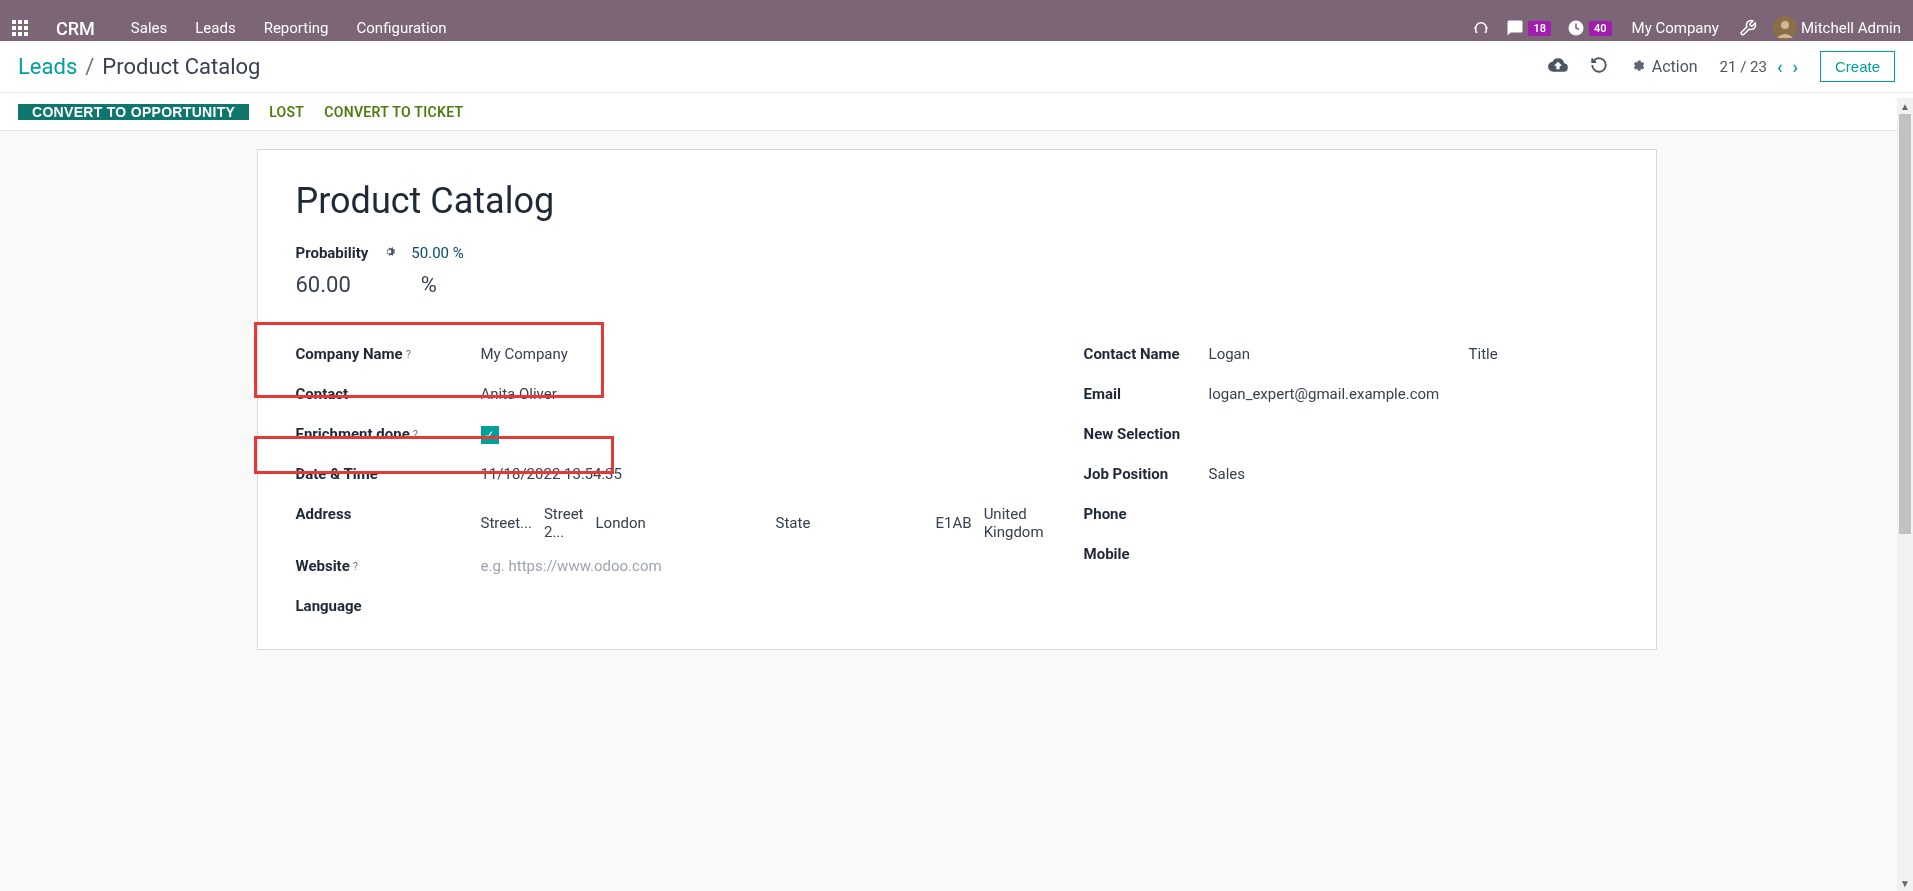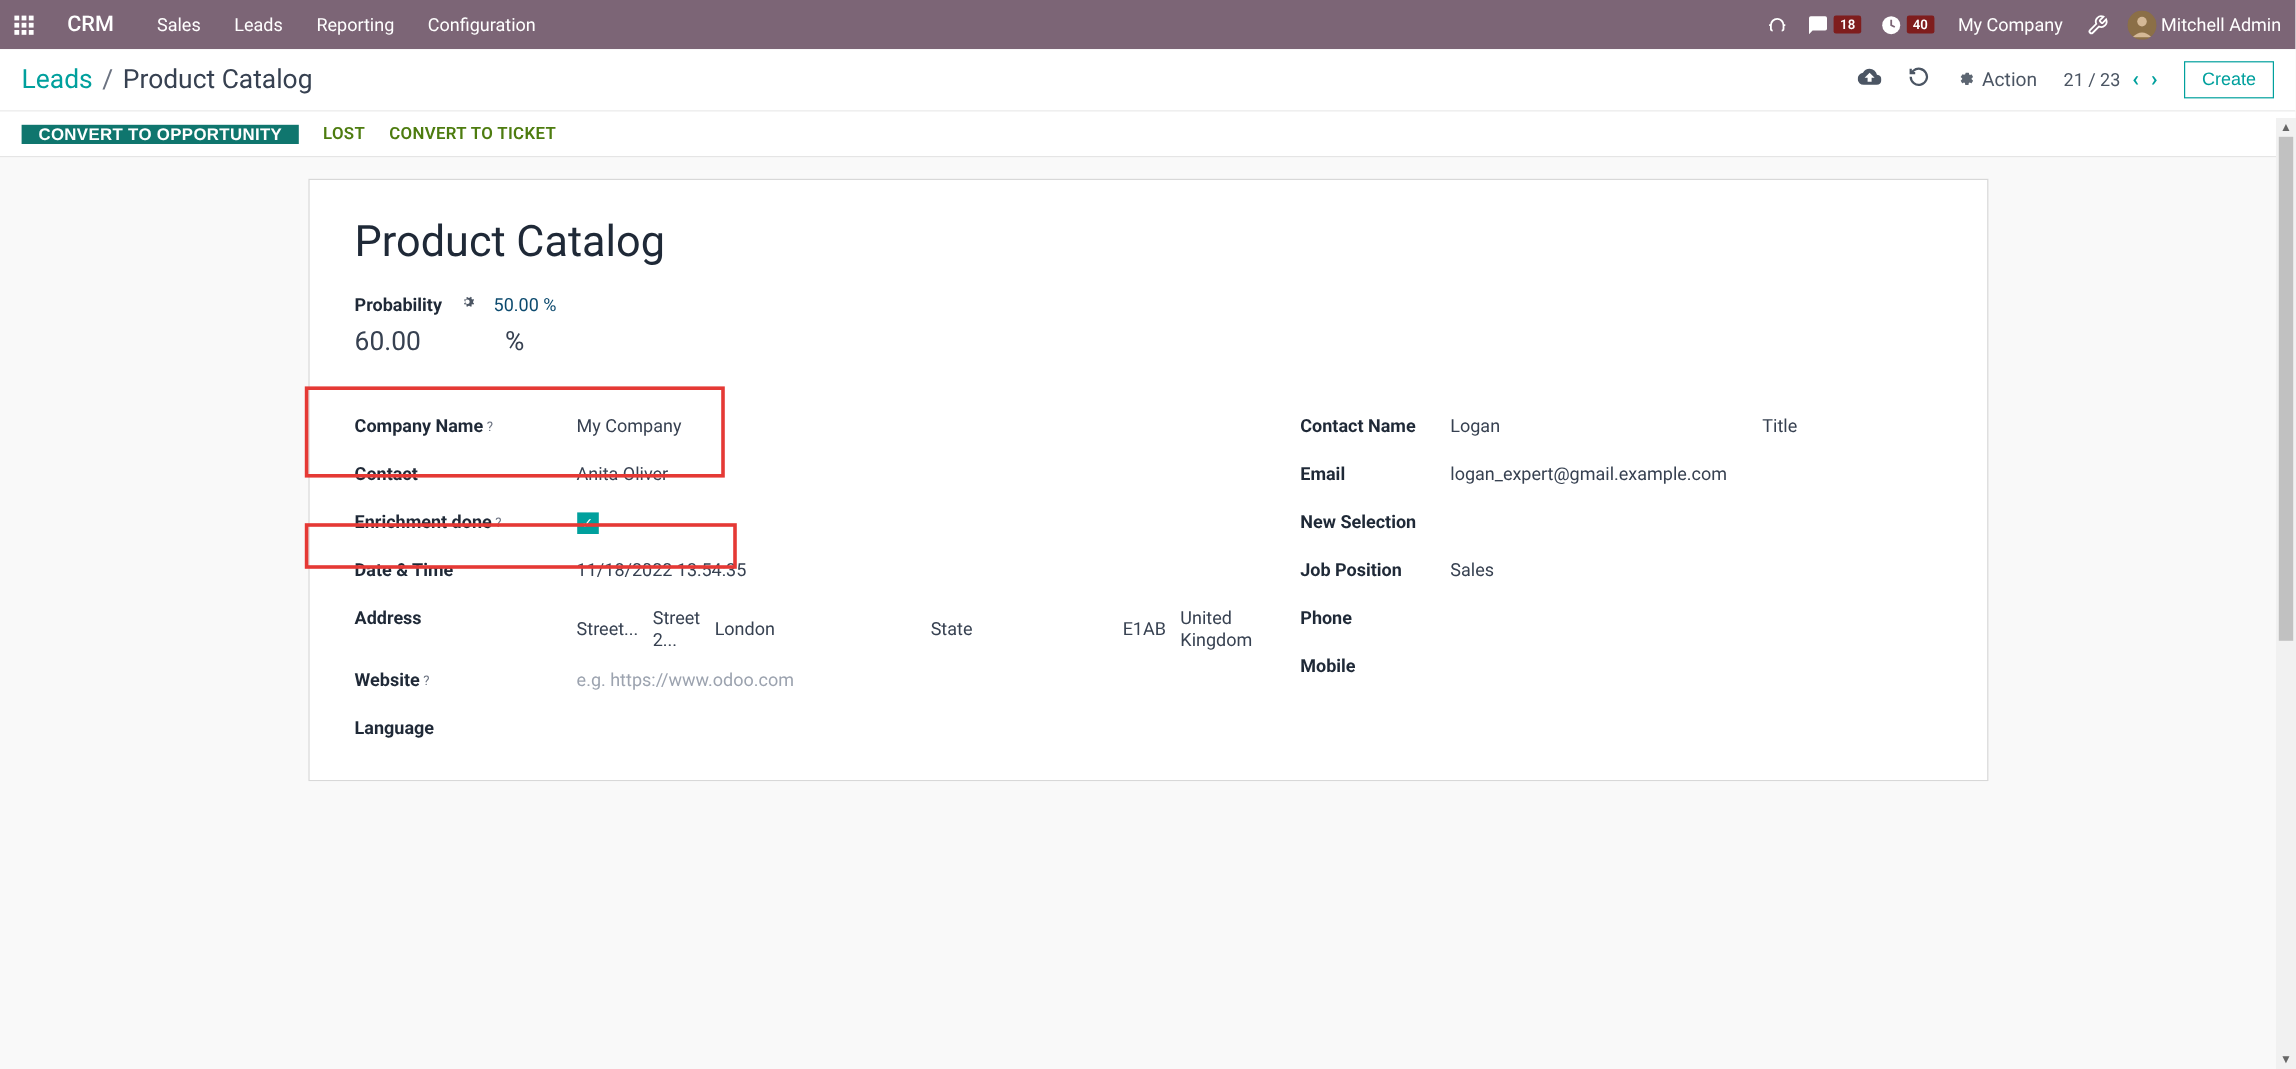--- a/index.html
+++ b/index.html
@@ -1,27 +1,27 @@
 <!DOCTYPE html>
 <html><head>
 <meta charset="utf-8">
 <style>
 * { margin: 0; padding: 0; box-sizing: border-box; }
 body { font-family: -apple-system, BlinkMacSystemFont, "Segoe UI", Roboto, "Helvetica Neue", Arial, sans-serif; font-size: 14px; color: #374151; background: #f9f9f9; }
 
 
-.topnav { background: #7C6576; height: 41px; display: flex; align-items: center; padding: 0 12px; color: #fff; }
+.topnav { background: #7C6576; height: 41px; display: flex; align-items: flex-end; padding: 0 12px; color: #fff; }
 .topnav-left { display: flex; align-items: center; gap: 20px; }
 .apps-icon { display: grid; grid-template-columns: repeat(3, 4px); grid-template-rows: repeat(3, 4px); gap: 2px; cursor: pointer; }
 .apps-icon span { background: #fff; width: 4px; height: 4px; }
 .brand { font-size: 18px; font-weight: 500; margin-left: 8px; margin-right: 12px; }
 .nav-link { color: #fff; font-size: 15px; cursor: pointer; padding: 4px 4px; }
 .topnav-right { margin-left: auto; display: flex; align-items: center; gap: 16px; }
 .icon-btn { color: #fff; cursor: pointer; display: flex; align-items: center; gap: 4px; position: relative; }
-.badge { background: #7f1d1d; color: #fff; font-size: 11px; padding: 1px 5px; border-radius: 2px; font-weight: 600; }
+.badge { background: #a21caf; color: #fff; font-size: 11px; padding: 1px 5px; border-radius: 2px; font-weight: 600; }
 .avatar { width: 24px; height: 24px; border-radius: 50%; background: #8B6F47; display: inline-flex; align-items: center; justify-content: center; font-size: 10px; color: #fff; overflow: hidden; }
 .user-name { color: #fff; font-size: 15px; }
 
 
 .subheader { background: #fff; border-bottom: 1px solid #e5e5e5; padding: 10px 18px; display: flex; align-items: center; }
 .breadcrumb { font-size: 22px; display: flex; align-items: center; gap: 8px; }
 .breadcrumb a { color: #00A09D; text-decoration: none; cursor: pointer; }
 .breadcrumb .sep { color: #6b7280; }
 .breadcrumb .current { color: #374151; }
 .subheader-right { margin-left: auto; display: flex; align-items: center; gap: 22px; }

